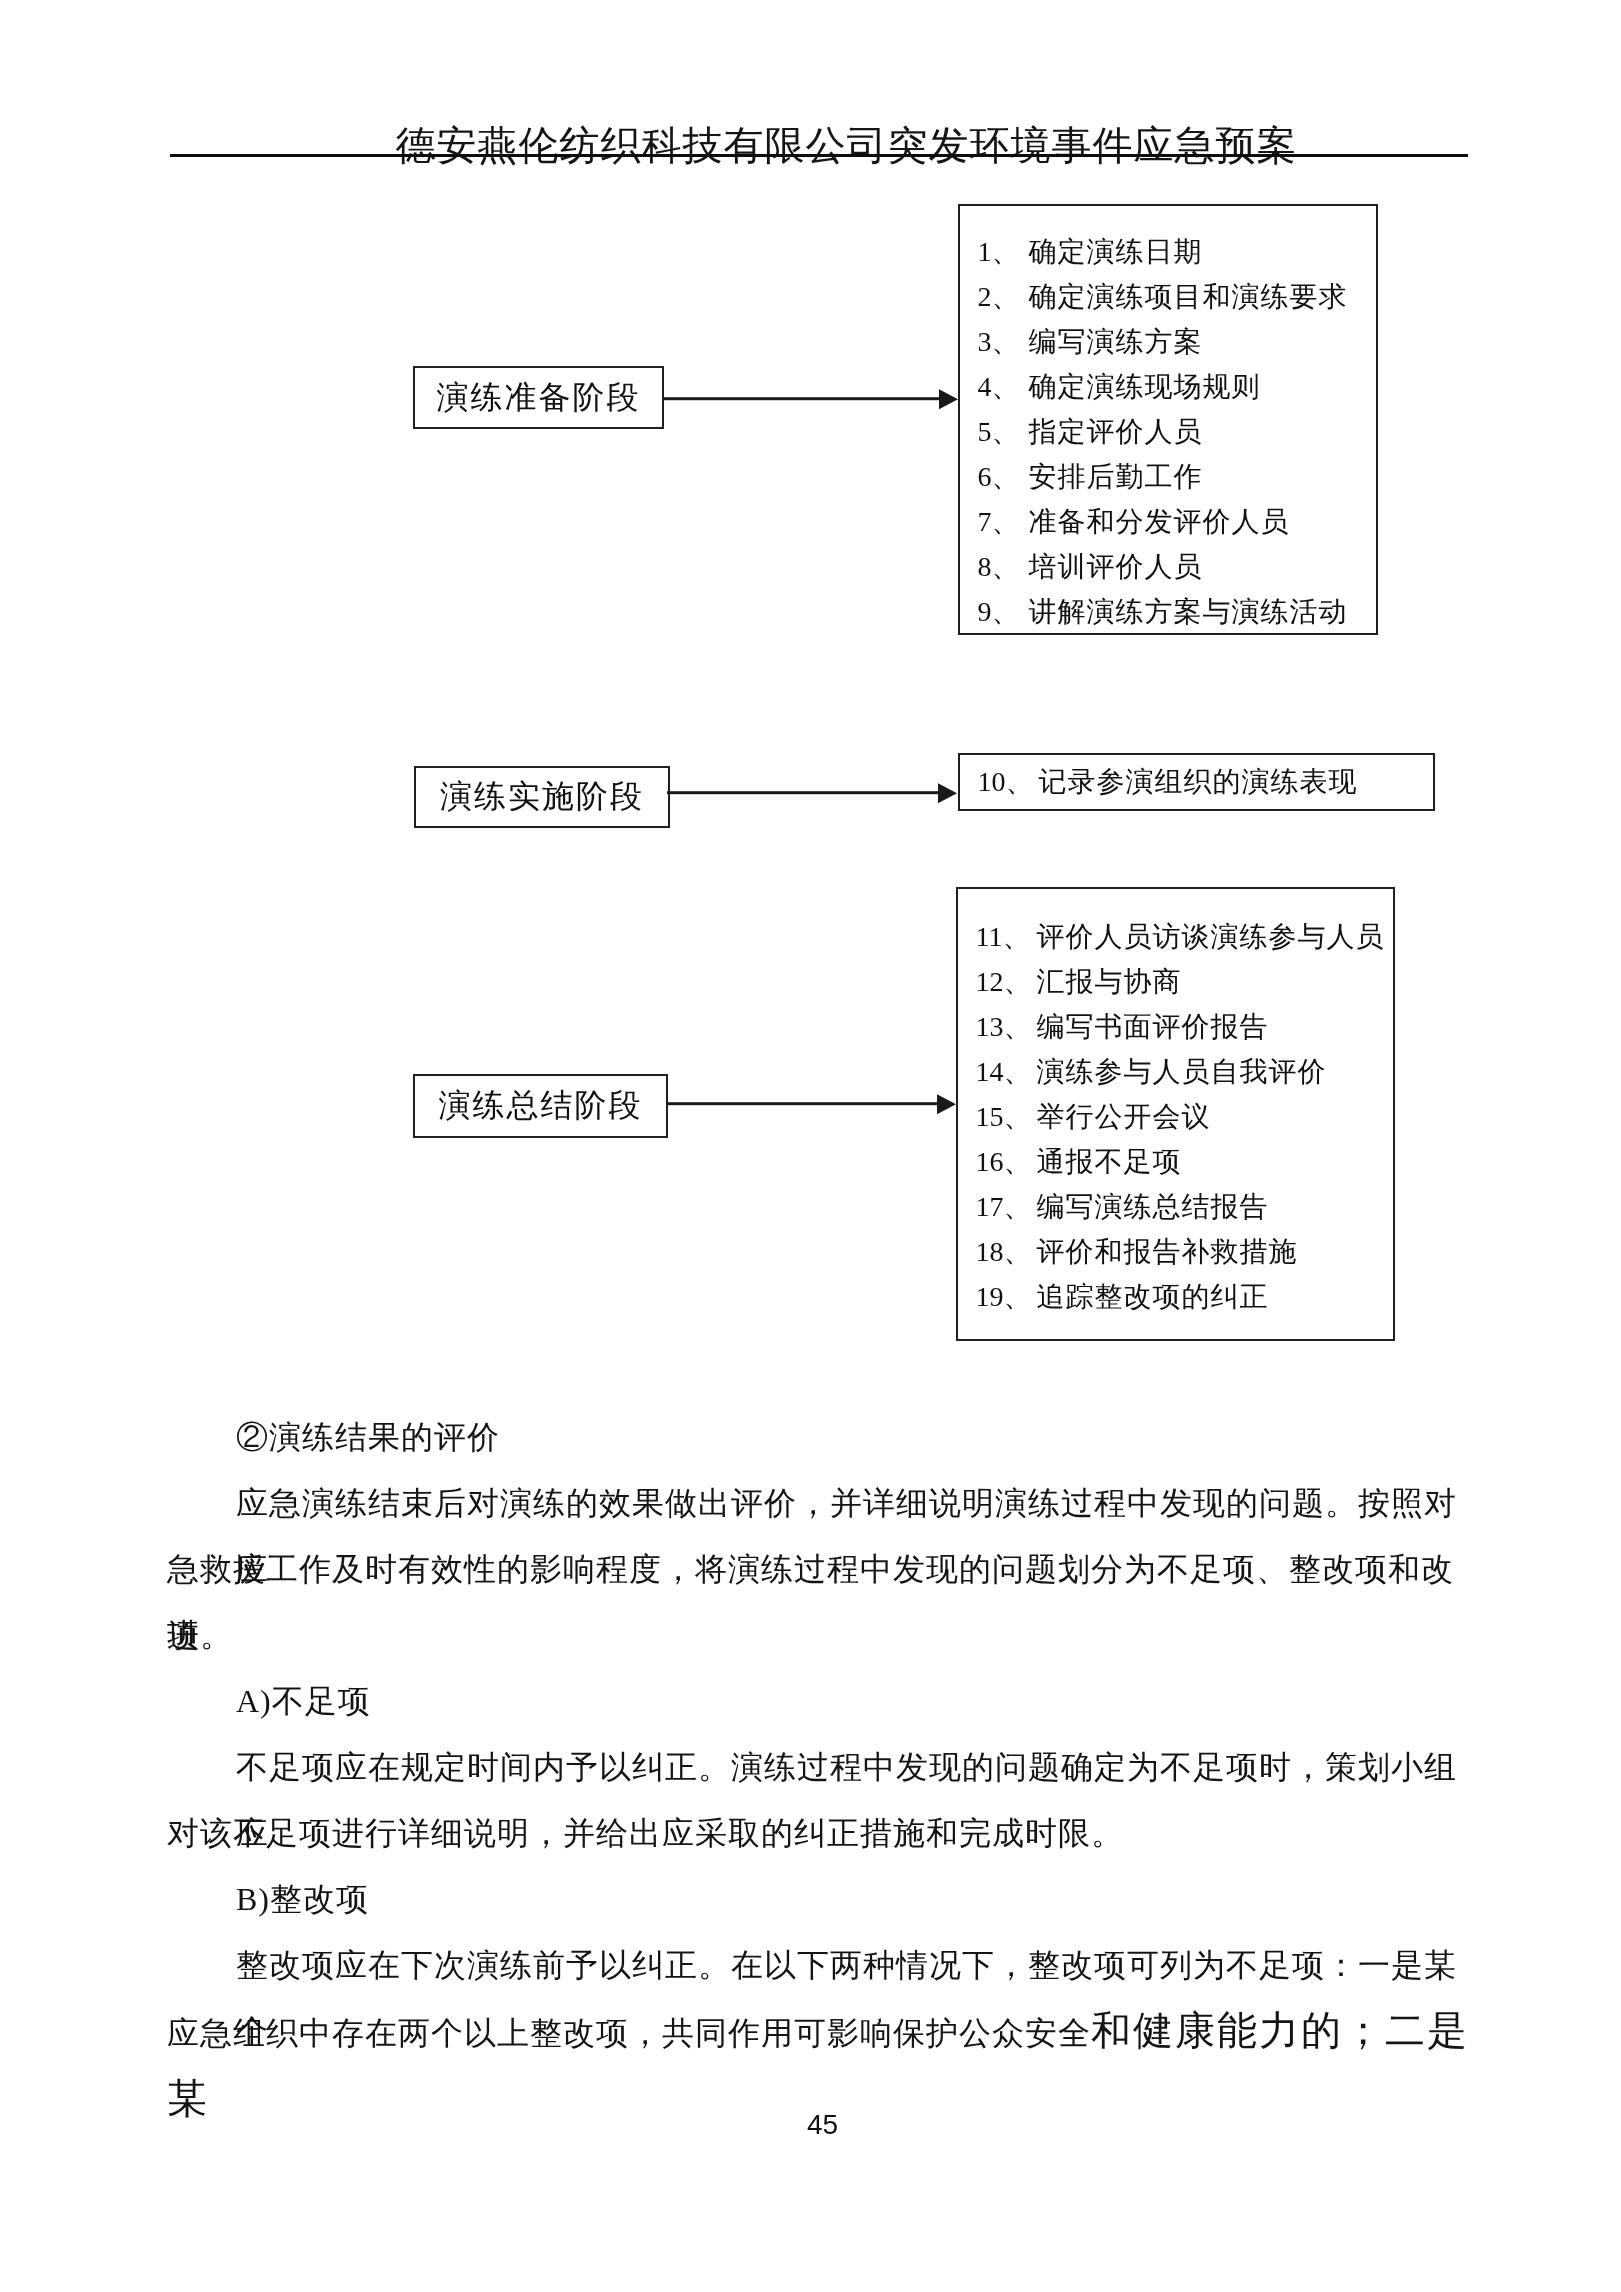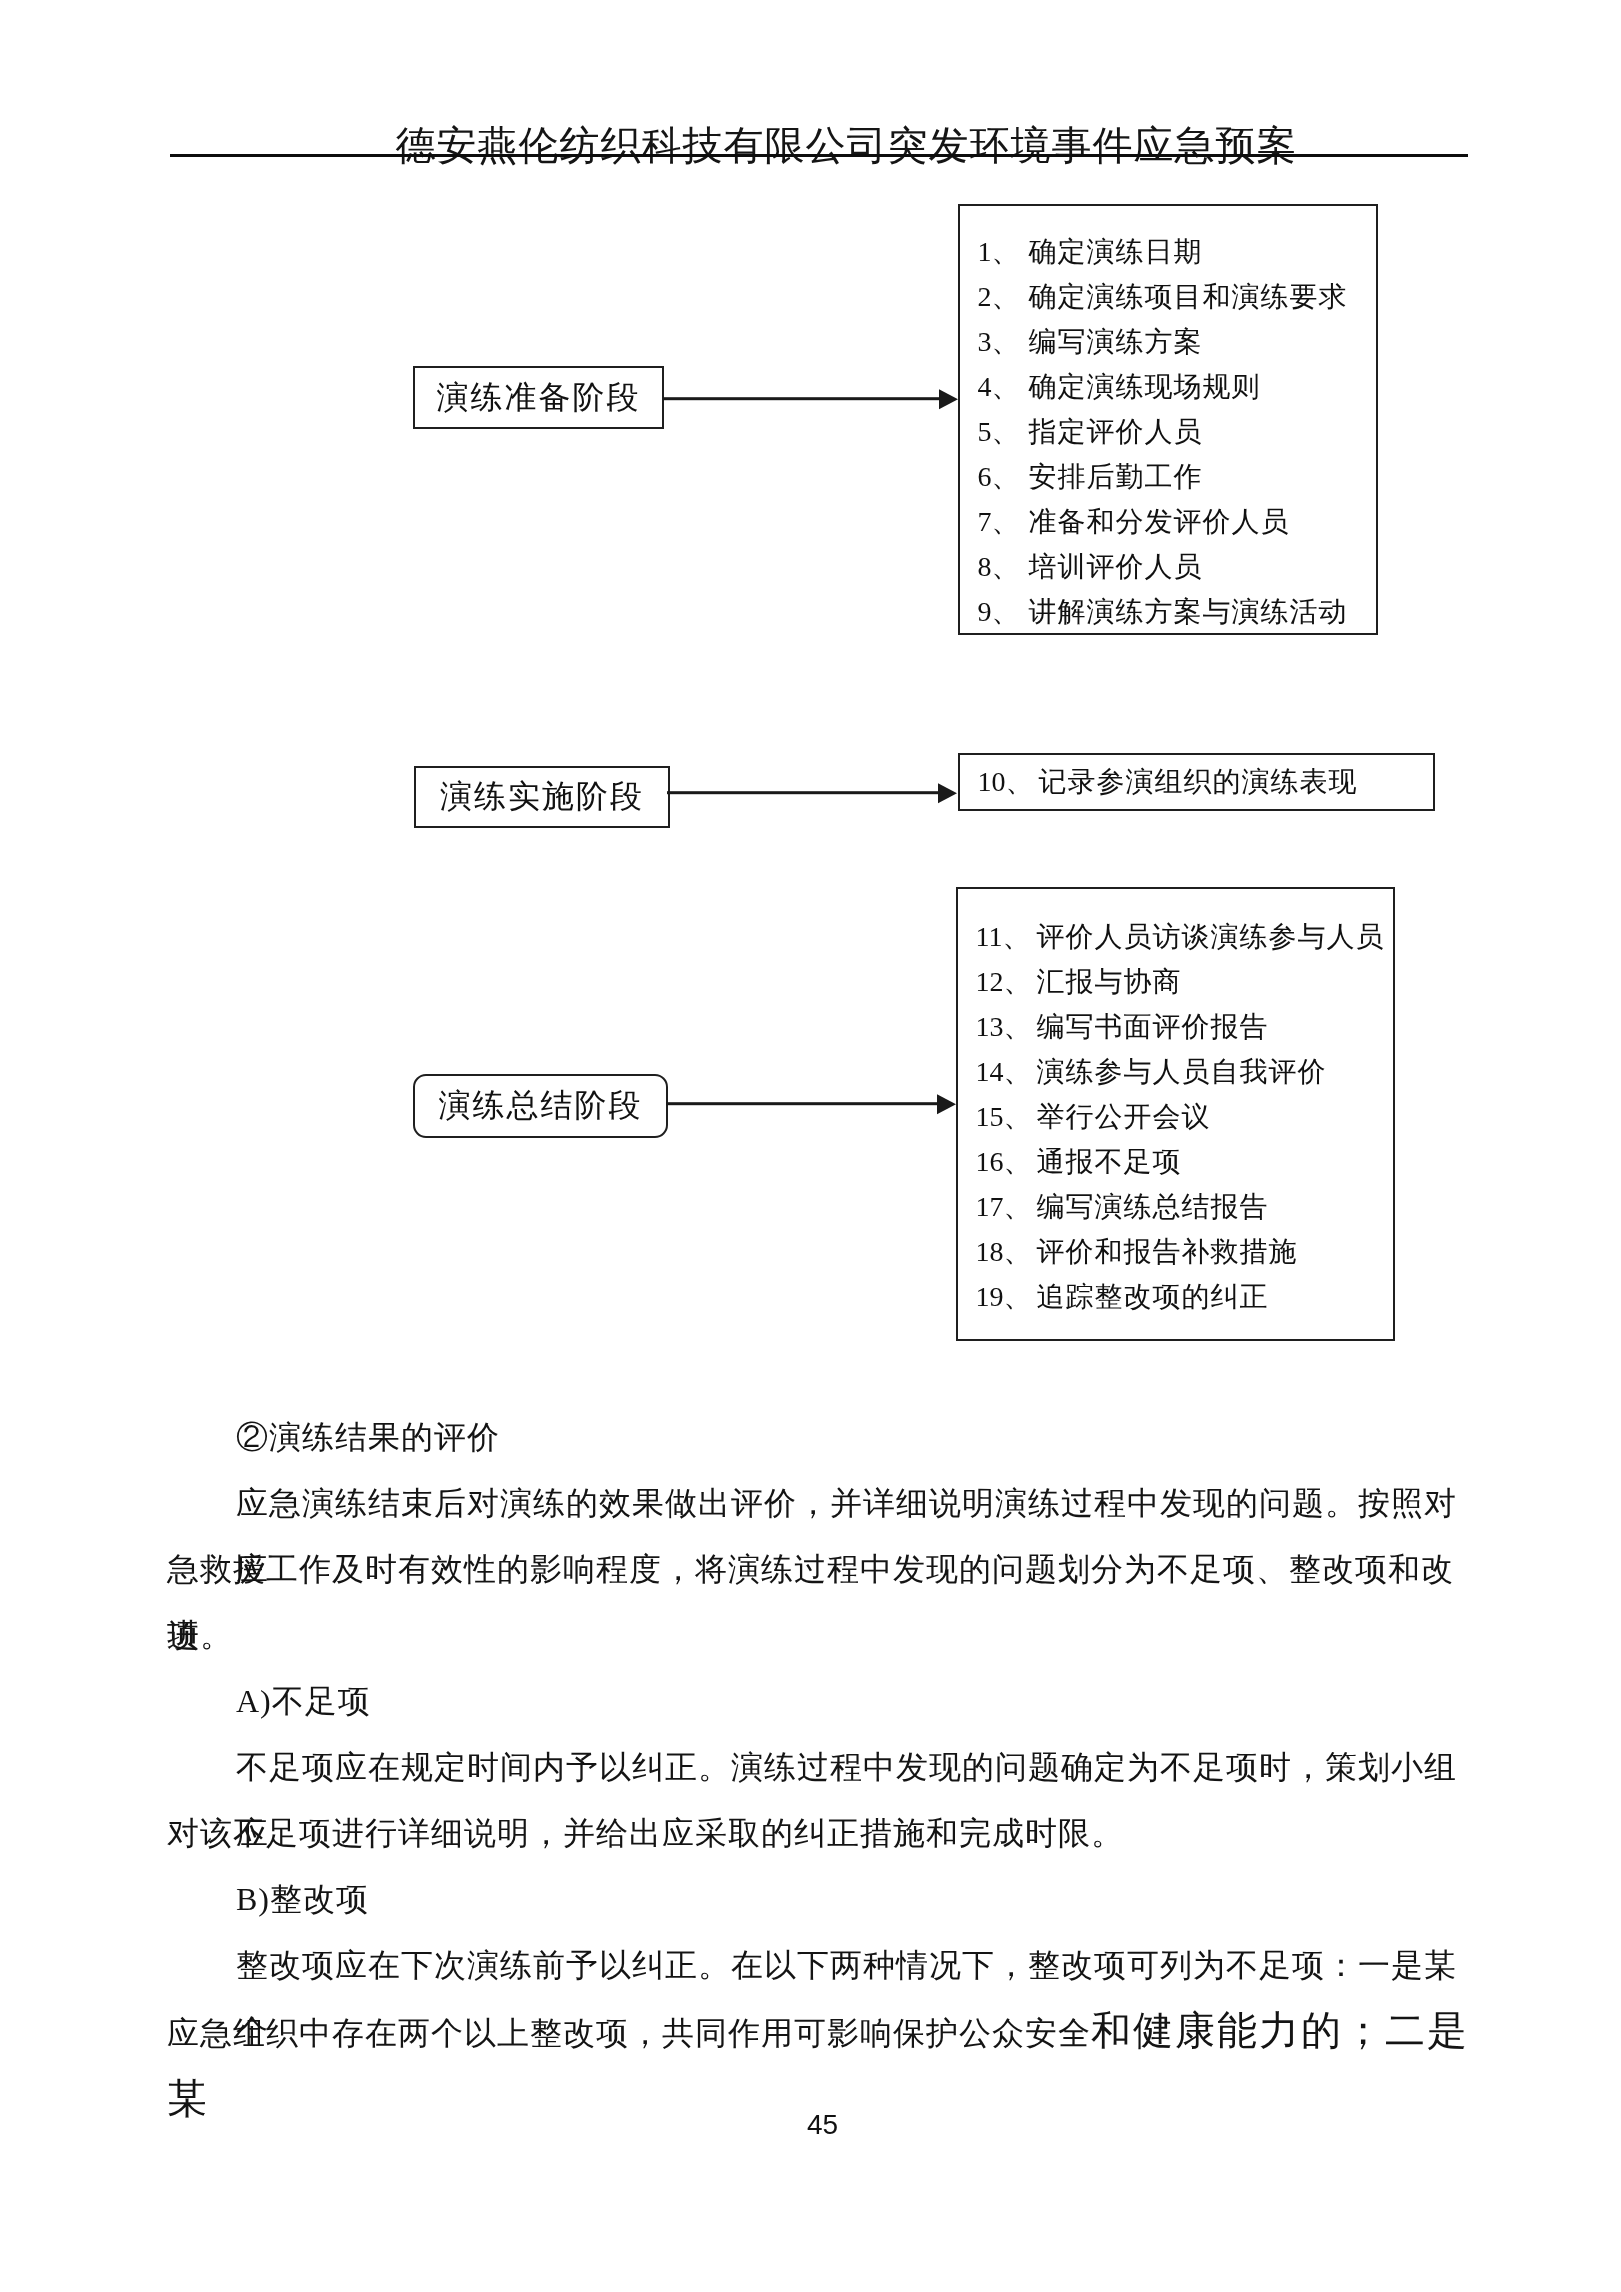--- a/index.html
+++ b/index.html
@@ -17,21 +17,21 @@
     background:#0d0d0d;
   }
   
   .stage-box {
     position:absolute; border:2.9px solid #1f1f1f; background:#ffffff;
     display:flex; align-items:center; justify-content:center;
     font-size:32px; letter-spacing:2px; color:#111;
   }
   .stage-1 { left:413px; top:366px; width:247px; height:59px; }
   .stage-2 { left:414px; top:766px; width:252px; height:58px; }
-  .stage-3 { left:413px; top:1074px; width:251px; height:60px;border-radius:13px; }
+  .stage-3 { left:413px; top:1074px; width:251px; height:60px; }
 
   .arrow { position:absolute; display:flex; align-items:center; height:21.6px; transform:translateY(-50%); }
   .arrow-line { flex:1; height:2.9px; background:#1a1a1a; }
   .arrow-head {
     width:0; height:0;
     border-top:10.8px solid transparent; border-bottom:10.8px solid transparent;
     border-left:19.6px solid #1a1a1a;
   }
   .arrow-1 { left:663px; top:399px; width:295px; }
   .arrow-2 { left:667px; top:793px; width:290px; }

